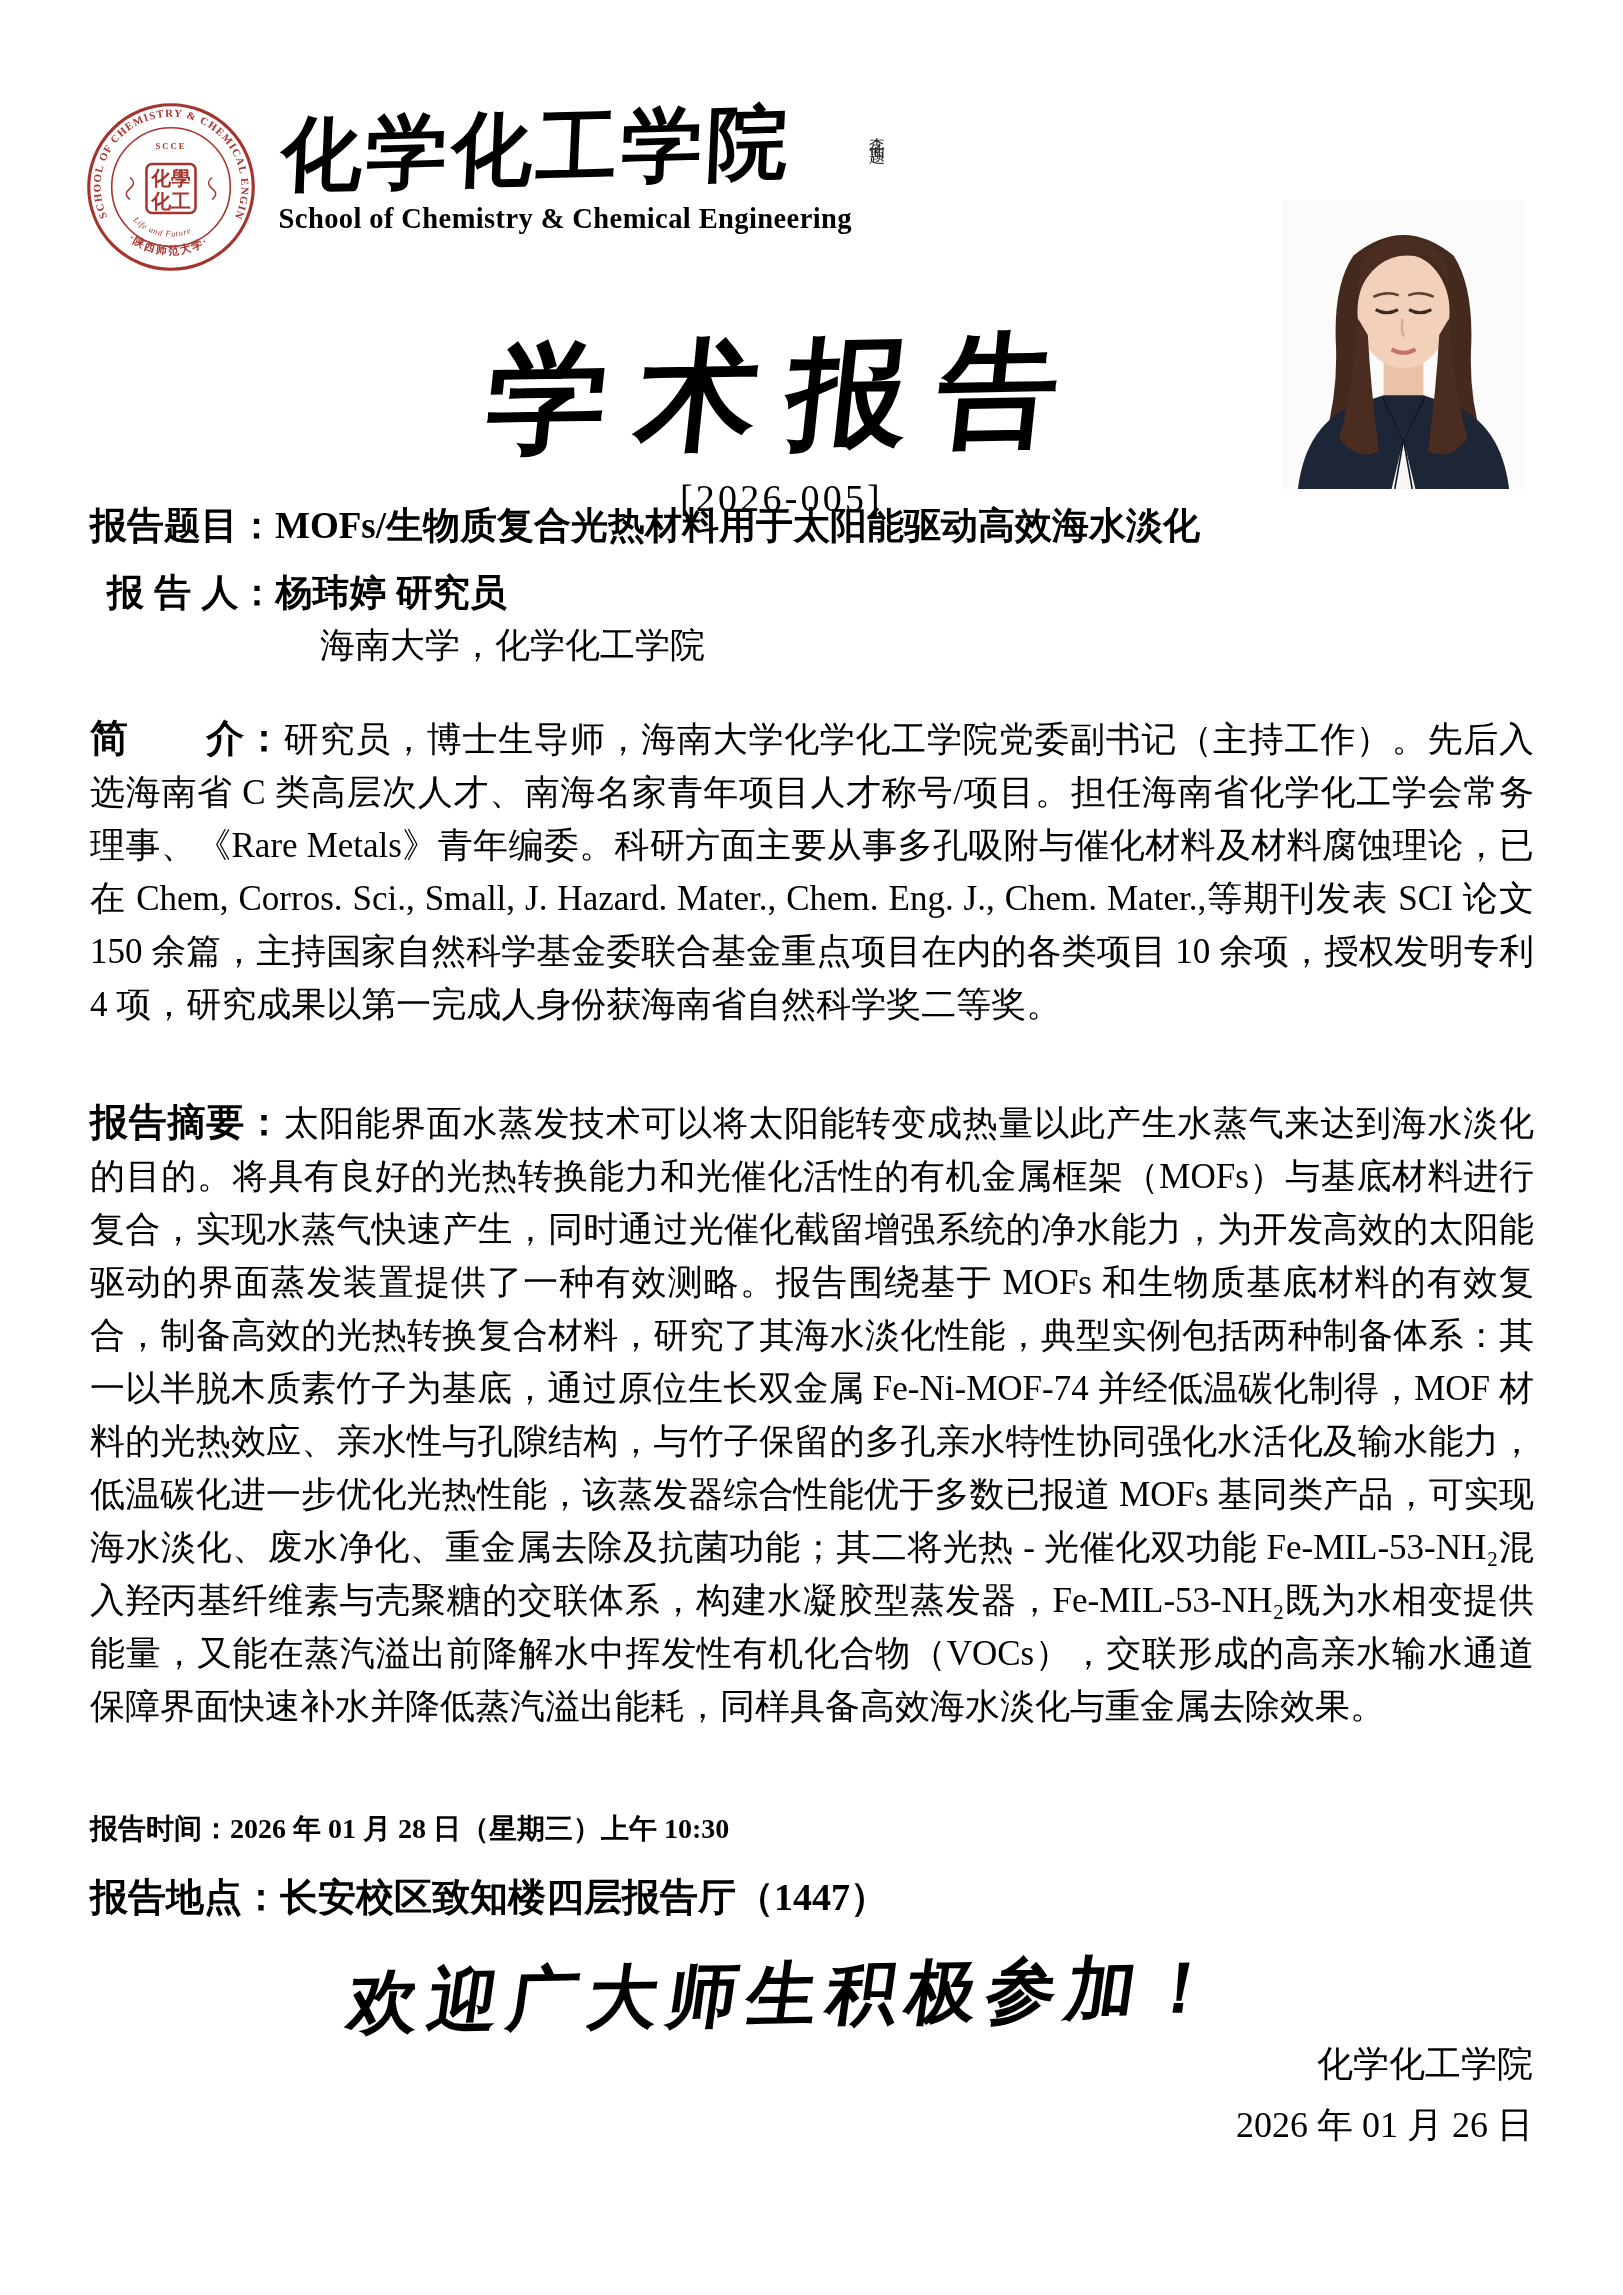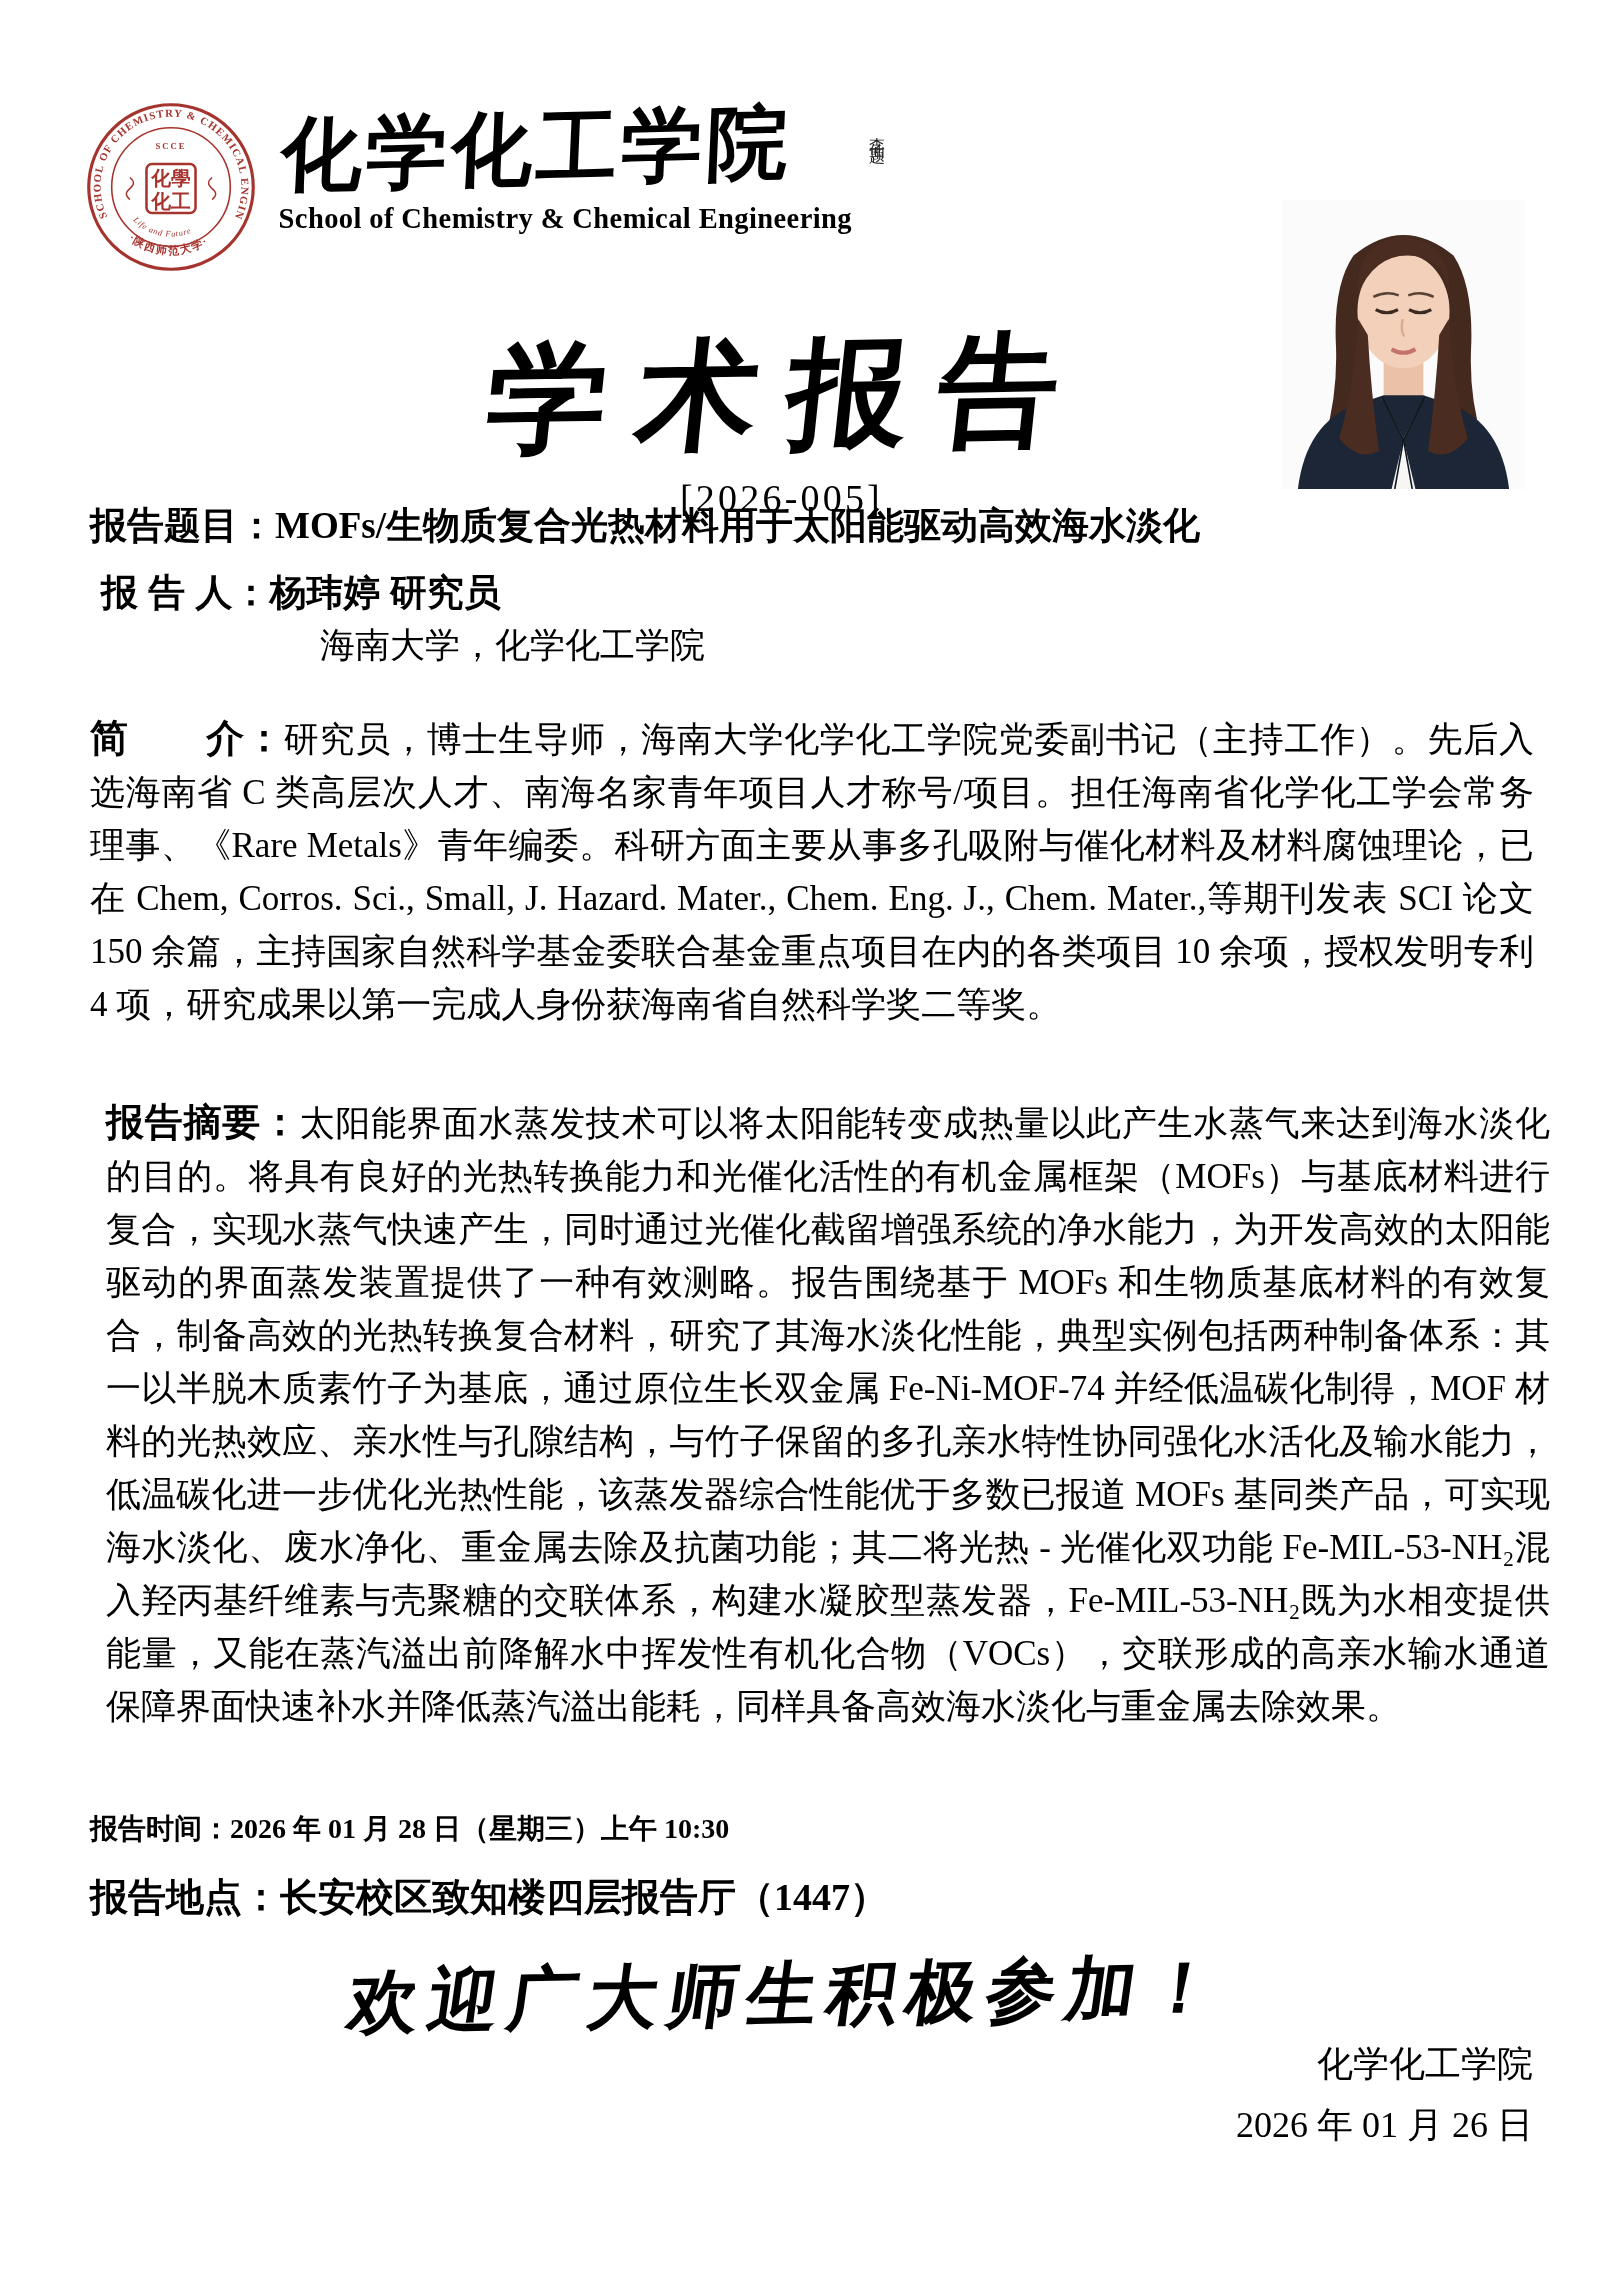--- a/index.html
+++ b/index.html
@@ -23,27 +23,27 @@
   
   .main-title{position:absolute;left:0;top:314px;width:100%;text-align:center;}
   .main-title span{display:inline-block;font-size:120px;font-weight:900;letter-spacing:30px;
         transform:skewX(-7deg) rotate(-1deg) translateX(-24px);white-space:nowrap;}
   .report-no{position:absolute;left:0;top:476px;width:100%;text-align:center;
         font-size:38px;letter-spacing:3.2px;transform:translateX(-30px);}
 
   
   .lbl{font-family:Liberation Sans, sans-serif;font-weight:bold;}
   .topic{position:absolute;left:90px;top:501px;width:1474px;font-size:37px;font-weight:bold;white-space:nowrap;}
-  .speaker{position:absolute;left:101px;top:568px;width:1444px;font-size:37px;font-weight:bold;}
+  .speaker{position:absolute;left:107px;top:568px;width:1444px;font-size:37px;font-weight:bold;}
   .affil{position:absolute;left:320px;top:622px;font-size:35px;}
   .bio{position:absolute;left:90px;top:677px;width:1444px;font-size:35px;line-height:53px;
         text-align:justify;text-align-last:left;}
   .bio .lbl{font-size:38px;}
   .abstract{position:absolute;left:90px;top:1061px;width:1444px;font-size:35px;line-height:53px;
-        text-align:justify;text-align-last:left;margin-left:16px;}
+        text-align:justify;text-align-last:left;}
   .abstract .lbl{font-size:38px;}
 
   .schedule-time{position:absolute;left:90px;top:1810px;font-size:28px;font-weight:bold;white-space:nowrap;}
   .schedule-venue{position:absolute;left:90px;top:1872px;font-size:38px;font-weight:bold;white-space:nowrap;}
 
   .welcome{position:absolute;left:0;top:1948px;width:100%;text-align:center;}
   .welcome span{display:inline-block;font-size:70px;font-weight:900;letter-spacing:9.5px;
         transform:skewX(-9deg) rotate(-1deg) translateX(-24px);white-space:nowrap;}
 
   .footer{position:absolute;right:90px;top:2034px;text-align:right;font-size:36px;line-height:61px;}

